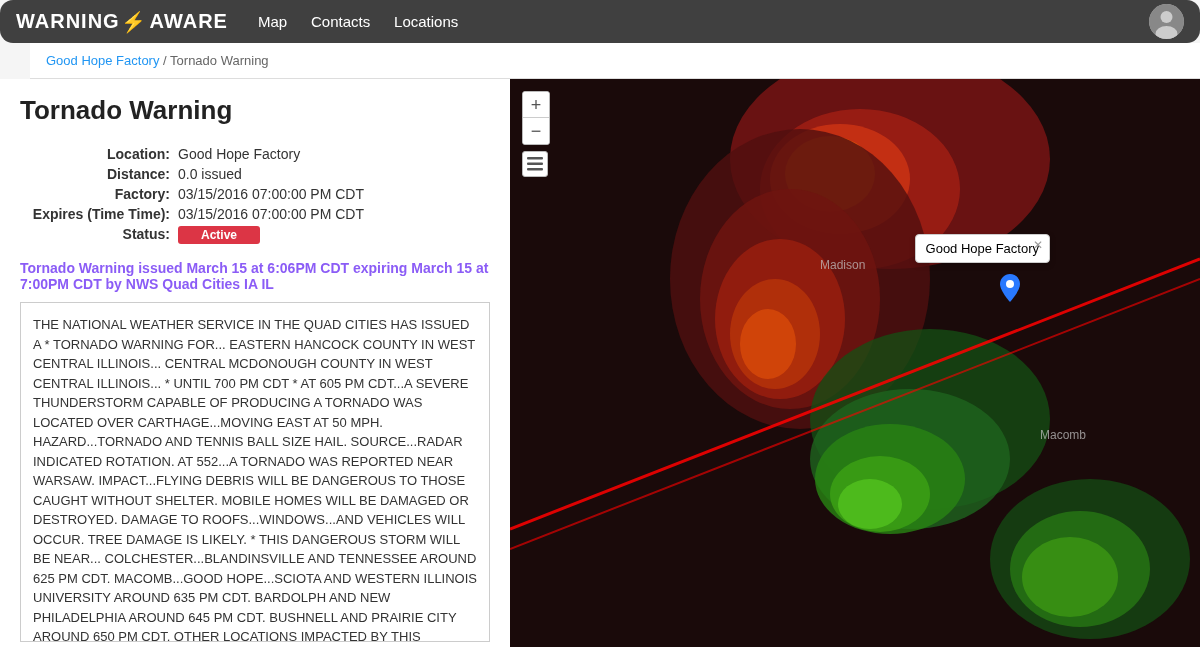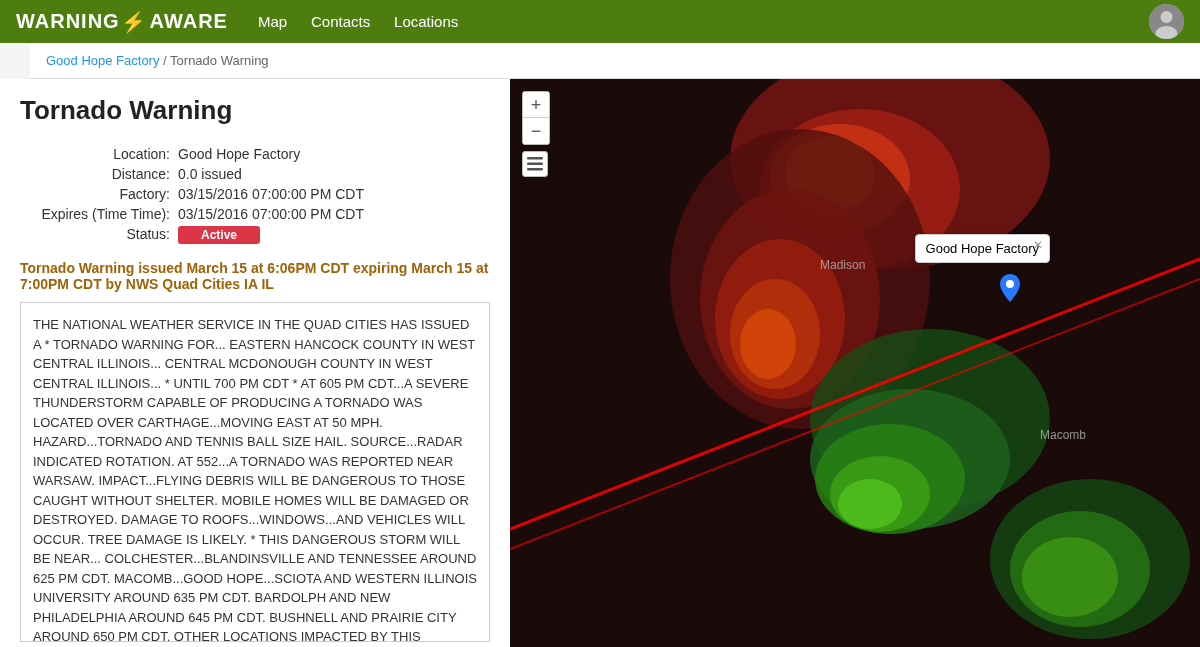--- a/index.html
+++ b/index.html
@@ -1,25 +1,26 @@
 <!DOCTYPE html>
 <html><head>
   <meta charset="utf-8">
   <style>
     * { box-sizing: border-box; margin: 0; padding: 0; }
     body { font-family: Arial, sans-serif; font-size: 14px; background: #f5f5f5; }
 
     
     #header {
-      background: #4d7c0f;
+      background: #404040;
       height: 43px;
       display: flex;
       align-items: center;
       padding: 0 16px;
       position: relative;
+      border-radius: 13px;
     }
     #header .brand {
       color: white;
       font-size: 20px;
       font-weight: bold;
       text-transform: uppercase;
       letter-spacing: 1px;
       display: flex;
       align-items: center;
       margin-right: 30px;
@@ -88,21 +89,21 @@
     
     .info-table {
       margin-bottom: 16px;
     }
     .info-row {
       display: flex;
       margin-bottom: 4px;
       align-items: baseline;
     }
     .info-label {
-      font-weight: normal;
+      font-weight: bold;
       color: #333;
       text-align: right;
       width: 150px;
       margin-right: 8px;
       flex-shrink: 0;
     }
     .info-value {
       color: #333;
     }
     .badge-active {
@@ -110,21 +111,21 @@
       color: white;
       padding: 2px 23px;
       border-radius: 3px;
       font-size: 12px;
       font-weight: bold;
     }
 
     
     .warning-headline {
       font-weight: bold;
-      color: #a16207;
+      color: #8b5cf6;
       margin-bottom: 10px;
       font-size: 14px;
     }
 
     
     .warning-text-box {
       border: 1px solid #ccc;
       padding: 12px;
       font-size: 13px;
       line-height: 1.5;

